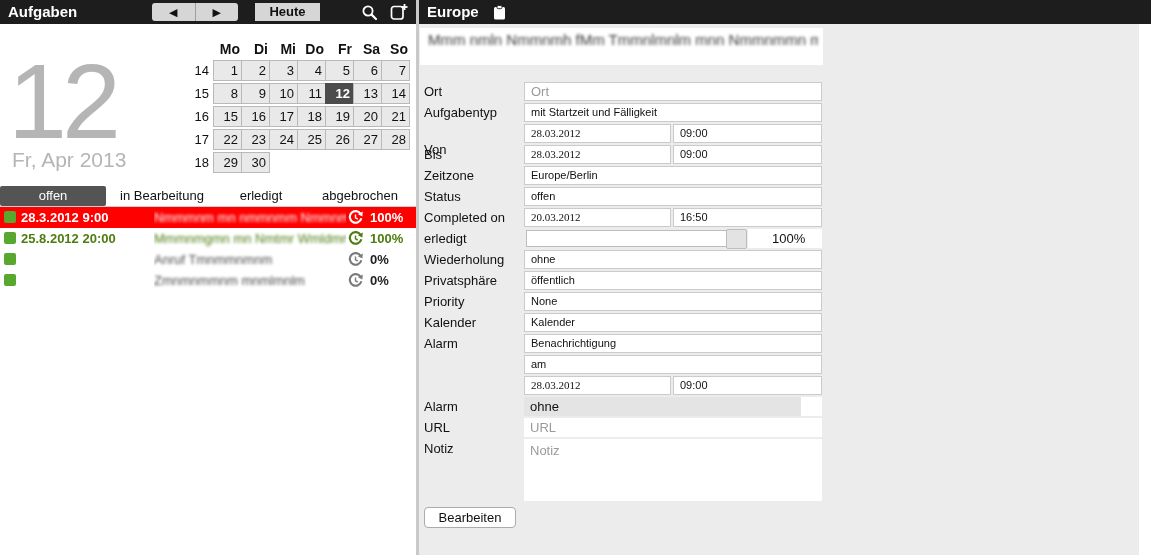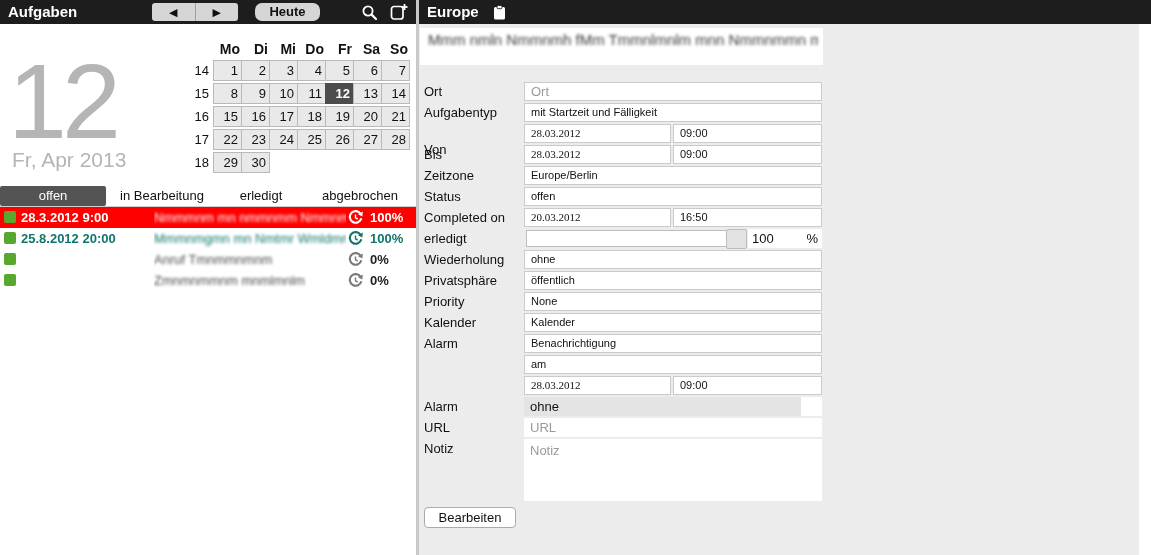--- a/index.html
+++ b/index.html
@@ -3,21 +3,21 @@
 <meta charset="utf-8">
 <style>
   html,body{margin:0;padding:0;}
   body{width:1151px;height:555px;position:relative;overflow:hidden;background:#fff;
        font-family:"Liberation Sans",sans-serif;color:#111;}
   .topbar{position:absolute;left:0;top:0;width:1151px;height:24px;background:#1d1d1d;z-index:2;}
   .tb-title{position:absolute;top:0;height:24px;line-height:24px;color:#fff;font-weight:bold;font-size:15px;}
   .seg{position:absolute;left:152px;top:3px;width:86px;height:18px;display:flex;background:#d6d6d6;border-radius:3px;overflow:hidden;}
   .seg-btn{flex:1;border:none;background:transparent;font-size:11px;color:#111;padding:0;cursor:pointer;line-height:18px;}
   .seg-btn:first-child{border-right:1px solid #9f9f9f;}
-  .today-btn{position:absolute;left:255px;top:3px;width:65px;height:18px;border:none;border-radius:7px;background:#d6d6d6;
+  .today-btn{position:absolute;left:255px;top:3px;width:65px;height:18px;border:none;border-radius:0;background:#d6d6d6;
              font-family:"Liberation Sans",sans-serif;font-size:13px;font-weight:bold;color:#111;line-height:18px;padding:0;cursor:pointer;}
   .tb-icon{position:absolute;top:4px;display:inline-block;cursor:pointer;}
   .divider{position:absolute;left:416px;top:0;width:3px;height:555px;background:#c9c9c9;z-index:3;}
 
   .left-panel{position:absolute;left:0;top:24px;width:416px;height:531px;background:#fff;}
   .big-day{position:absolute;left:8px;top:24px;font-size:106px;line-height:1;letter-spacing:-5px;color:#b5b5b5;}
   .big-caption{position:absolute;left:12px;top:124px;font-size:21px;color:#b5b5b5;}
 
   .cal{position:absolute;left:186px;top:16px;display:grid;grid-template-columns:30px repeat(7,28px);
        grid-template-rows:20px repeat(5,23px);}
@@ -30,21 +30,21 @@
   .corner{}
 
   .tabs{position:absolute;left:0;top:162px;width:416px;height:20px;display:flex;border-bottom:1px solid #d0d0d0;}
   .tab{font-size:13px;text-align:center;line-height:20px;cursor:pointer;color:#111;}
   .tab.sel{background:#545454;color:#fff;border-radius:2px;}
   .t0{width:106px;}.t1{width:112px;}.t2{width:86px;}.t3{width:112px;}
 
   .tasklist{position:absolute;left:0;top:183px;width:416px;}
   .task-row{position:relative;height:21px;cursor:pointer;}
   .task-row.redbg{background:#fe0000;color:#fff;}
-  .task-row.redtx{color:#0f766e;padding-left:40px;}
+  .task-row.redtx{color:#4d7c0f;padding-left:40px;}
   .task-row.graytx{color:#222;}
   .tsq{position:absolute;left:4px;top:4px;width:12px;height:12px;background:#58a82f;border-radius:2px;}
   .tdate{position:absolute;left:21px;top:0;line-height:21px;font-size:13px;font-weight:bold;white-space:nowrap;}
   .ttitle{position:absolute;left:154px;top:0;line-height:21px;font-size:13px;width:192px;overflow:hidden;white-space:nowrap;}
   .task-row.graytx .ttitle{color:#4a4a4a;}
   .blur1{filter:blur(1.5px);}
   .ticon{position:absolute;left:348px;top:3px;}
   .task-row.graytx .ticon{color:#7a7a7a;}
   .tpct{position:absolute;left:370px;top:0;line-height:21px;font-size:13px;font-weight:bold;}
 
@@ -56,21 +56,21 @@
         font-size:11px;line-height:17px;padding:0 6px;cursor:text;white-space:nowrap;overflow:hidden;}
   .fdate{width:147px;font-family:Liberation Serif, serif;}
   .ftime{left:254px;width:149px;}
   .finput{position:absolute;left:105px;width:298px;height:19px;background:#fff;border:1px solid #cbcbcb;box-sizing:border-box;
           font-family:"Liberation Sans",sans-serif;font-size:13px;padding:0 6px;outline:none;color:#111;}
   .finput::placeholder,.fnote::placeholder{color:#9a9a9a;}
   .noborder{border:none;}
   .slider-track{position:absolute;left:107px;top:206px;width:200px;height:15px;background:#fff;border:1px solid #bdbdbd;cursor:pointer;}
   .slider-handle{position:absolute;left:307px;top:205px;width:19px;height:18px;background:#e3e3e3;border:1px solid #bdbdbd;border-radius:2px;cursor:grab;}
   .pct-box{position:absolute;left:329px;top:205px;width:74px;height:19px;background:#fff;display:flex;justify-content:space-between;
-           font-size:13px;line-height:19px;padding:0 4px;box-sizing:border-box;}
+           font-size:13px;line-height:19px;padding:0 24px;box-sizing:border-box;}
   .alarm2-strip{position:absolute;left:105px;top:373px;width:277px;height:19px;background:#e4e4e4;font-size:13px;line-height:19px;padding:0 6px;box-sizing:border-box;cursor:pointer;}
   .alarm2-white{position:absolute;left:382px;top:373px;width:21px;height:19px;background:#fff;}
   .fnote{position:absolute;left:105px;top:415px;width:298px;height:62px;background:#fff;border:none;resize:none;box-sizing:border-box;
          font-family:"Liberation Sans",sans-serif;font-size:13px;padding:4px 6px;outline:none;color:#111;}
   .edit-btn{position:absolute;left:5px;top:483px;width:92px;height:21px;background:#fff;border:1px solid #ababab;border-radius:4px;
             font-family:"Liberation Sans",sans-serif;font-size:13px;color:#111;line-height:19px;padding:0;cursor:pointer;}
 </style>
 </head>
 <body>
 

